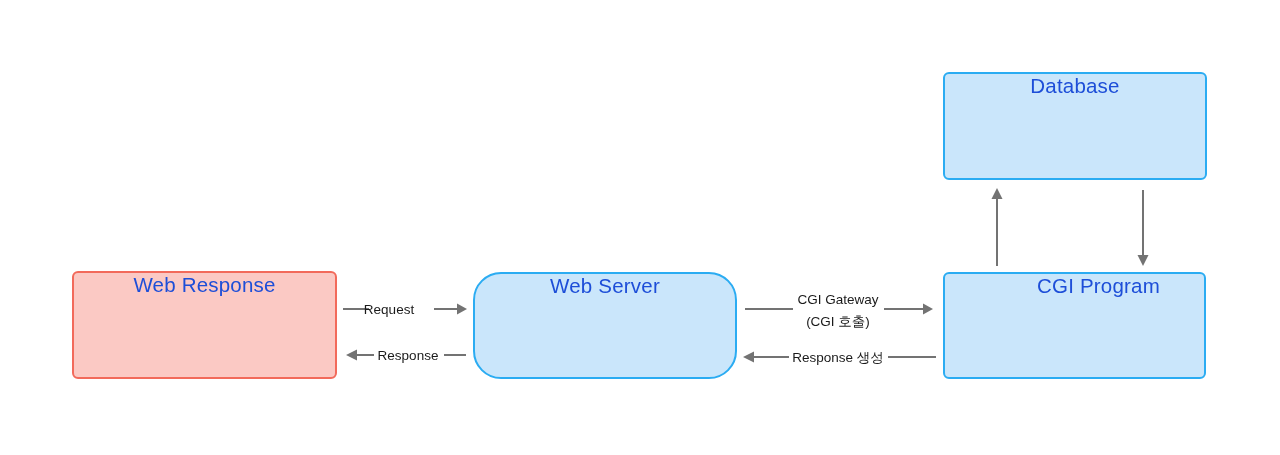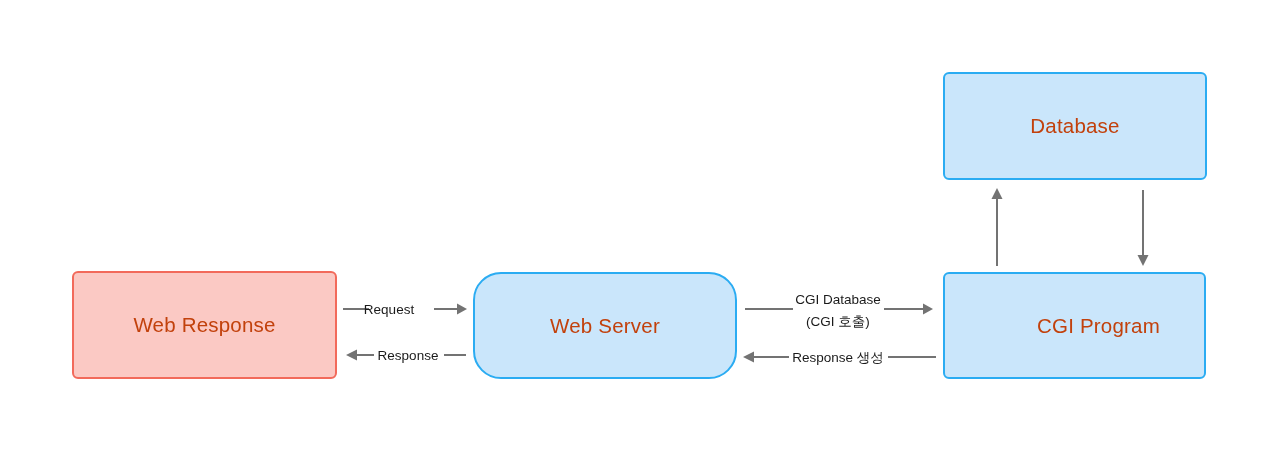--- a/index.html
+++ b/index.html
@@ -28,24 +28,23 @@
   }
   .edges-svg polygon {
     fill: #737373;
   }
   .node {
     position: absolute;
     box-sizing: border-box;
     border-radius: 6px;
     border: 2.5px solid;
     display: flex;
-    align-items: center;
     justify-content: center;
     font-size: 20.5px;
-    color: #c2410c;
+    color: #1d4ed8;
     letter-spacing: 0.2px;
   }
   .node.red {
     background: #FBC9C4;
     border-color: #F26A5B;
   }
   .node.blue {
     background: #CAE6FB;
     border-color: #2BACF2;
   }
@@ -123,19 +122,19 @@
 
   <div id="node-database" class="node blue">
     <span>Database</span>
   </div>
 
   <div id="label-request" class="edge-label">Request</div>
 
   <div id="label-response" class="edge-label">Response</div>
 
   <div id="label-cgi-gateway" class="edge-label">
-    <div>CGI Database</div>
+    <div>CGI Gateway</div>
     <div>(CGI 호출)</div>
   </div>
 
   <div id="label-response-generation" class="edge-label">Response 생성</div>
 
 </div>
 
 </body></html>

